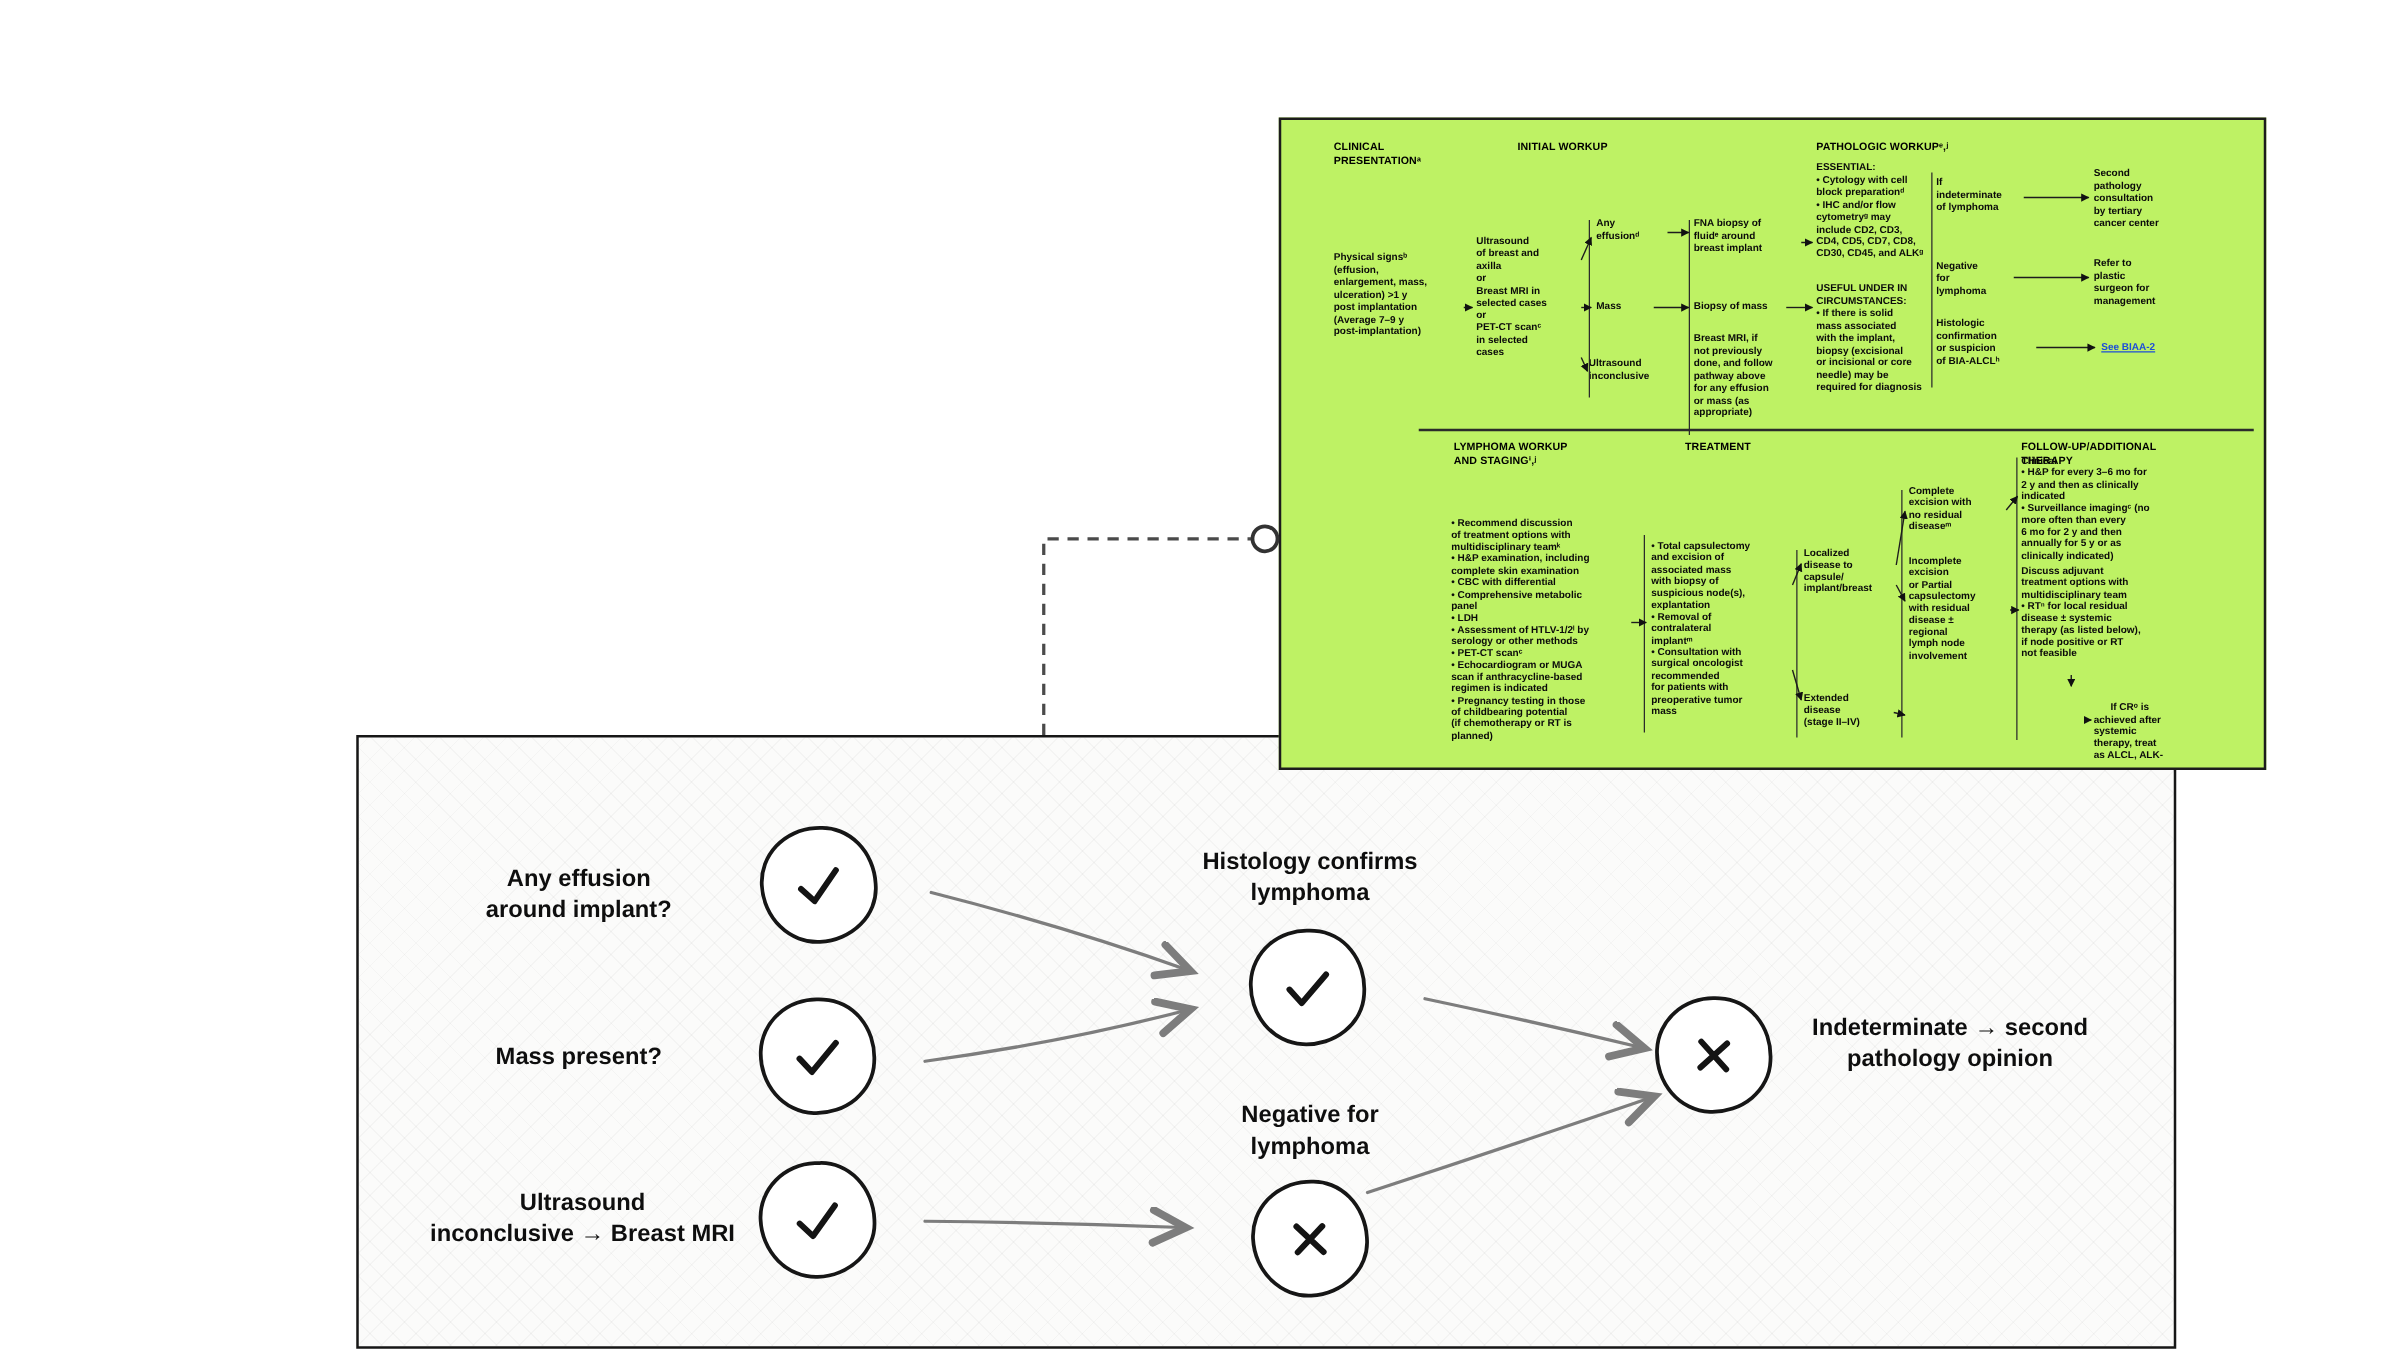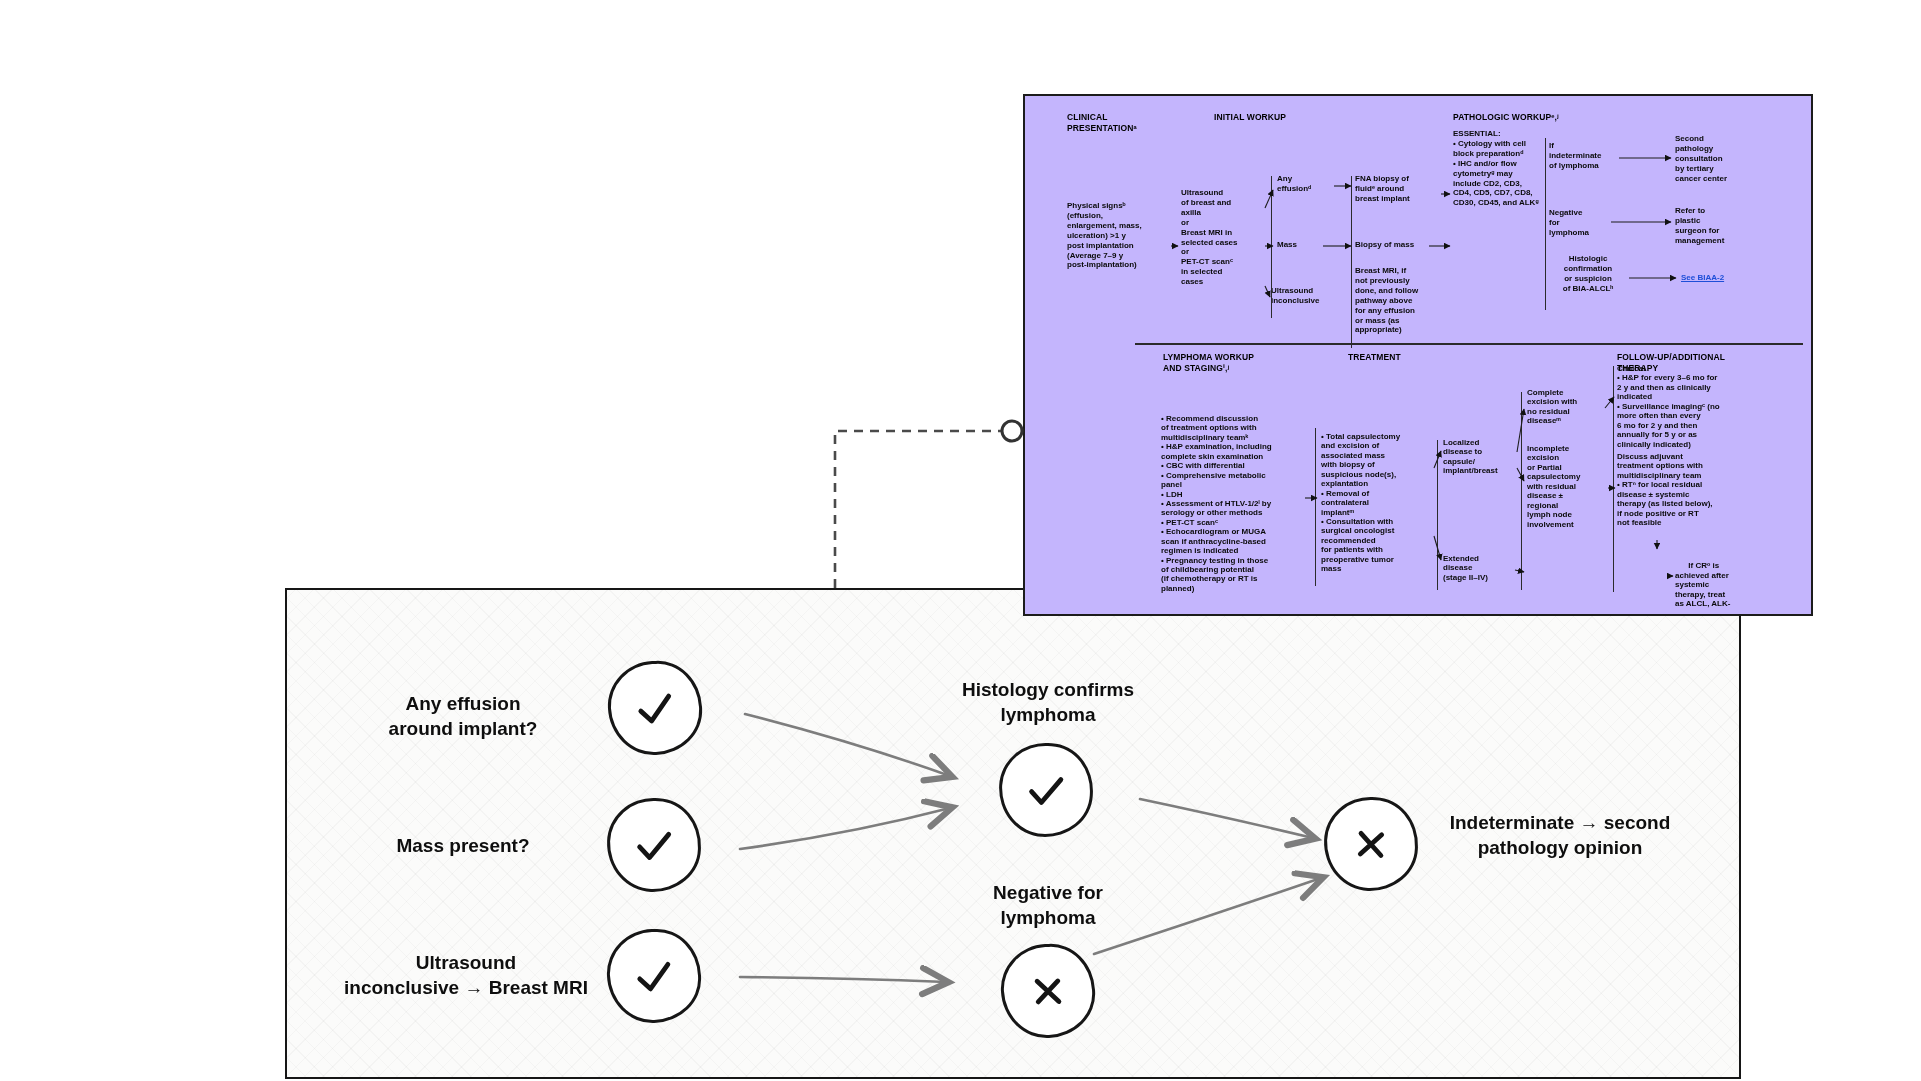--- a/index.html
+++ b/index.html
@@ -36,21 +36,21 @@
   }
   .ncircle svg{width:70px;height:70px;}
   .ncircle path{stroke:#141414;stroke-width:6;fill:none;stroke-linecap:round;stroke-linejoin:round;}
 
   
   .overlay{position:absolute;left:0;top:0;z-index:4;pointer-events:none;}
 
   
   .flowchart{
     position:absolute;left:1023px;top:94px;width:786px;height:518px;
-    background:#c4b5fd;border:2px solid #1c1c1c;overflow:hidden;z-index:2;
+    background:#bef264;border:2px solid #1c1c1c;overflow:hidden;z-index:2;
   }
   .fc{position:absolute;font-size:8px;font-weight:700;line-height:1.24;
       white-space:pre-wrap;color:#0a0a0a;}
   .fc-h{position:absolute;font-size:8.5px;font-weight:700;line-height:1.25;
       white-space:pre-wrap;color:#000;letter-spacing:.1px;}
   .fc-small{font-size:8px;line-height:1.18;}
   .fc-link{color:#1d4ed8;text-decoration:underline;}
   .fc-v{position:absolute;width:1px;background:#2b2b2b;}
   .fc-divider{position:absolute;height:1.5px;background:#2b2b2b;}
   .fc-arrows{position:absolute;left:0;top:0;}
@@ -152,36 +152,45 @@
 or mass (as
 appropriate)</div>
     <div class="fc" style="left:428px;top:33px;width:120px;">ESSENTIAL:
 • Cytology with cell
 block preparationᵈ
 • IHC and/or flow
 cytometryᵍ may
 include CD2, CD3,
 CD4, CD5, CD7, CD8,
 CD30, CD45, and ALKᵍ</div>
+    <div class="fc" style="left:428px;top:130px;width:124px;">USEFUL UNDER IN
+CIRCUMSTANCES:
+• If there is solid
+mass associated
+with the implant,
+biopsy (excisional
+or incisional or core
+needle) may be
+required for diagnosis</div>
     <div class="fc" style="left:524px;top:45px;width:68px;">If
 indeterminate
 of lymphoma</div>
     <div class="fc" style="left:650px;top:38px;width:92px;">Second
 pathology
 consultation
 by tertiary
 cancer center</div>
     <div class="fc" style="left:524px;top:112px;width:60px;">Negative
 for
 lymphoma</div>
     <div class="fc" style="left:650px;top:110px;width:88px;">Refer to
 plastic
 surgeon for
 management</div>
-    <div class="fc" style="left:524px;top:158px;width:78px;text-align:center;">Histologic
+    <div class="fc" style="left:524px;top:158px;width:78px;">Histologic
 confirmation
 or suspicion
 of BIA-ALCLʰ</div>
     <div class="fc fc-link" style="left:656px;top:177px;width:70px;">See BIAA-2</div>
 
     <div class="fc-divider" style="left:110px;top:247px;width:668px;"></div>
 
     <div class="fc fc-small" style="left:136px;top:318px;width:162px;">• Recommend discussion
 of treatment options with
 multidisciplinary teamᵏ

